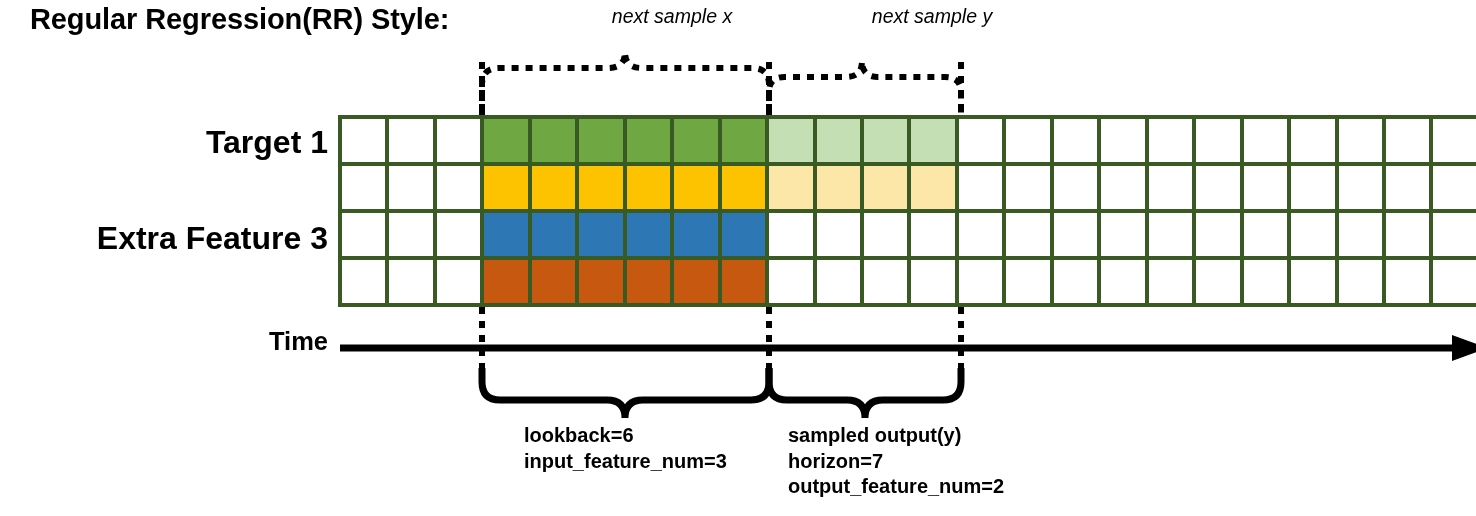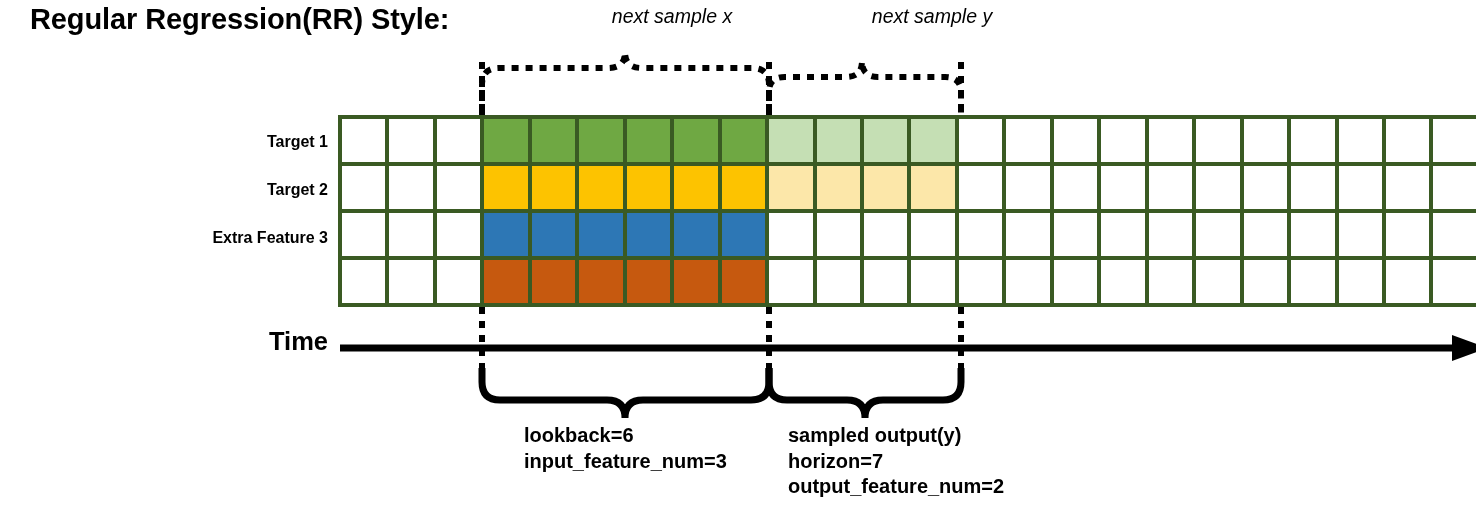--- a/index.html
+++ b/index.html
@@ -31,21 +31,21 @@
     color: #000;
     letter-spacing: -0.1px;
     white-space: nowrap;
   }
 
   
   .row-label {
     right: 0;
     width: 100%;
     text-align: right;
-    font-size: 16px;
+    font-size: 32px;
     font-weight: bold;
     color: #000;
     white-space: nowrap;
   }
   #row-labels {
     left: 0;
     top: 118px;
     width: 312px;
     height: 190px;
   }
@@ -133,23 +133,20 @@
 
   <div class="abs" id="page-title">Regular Regression(RR) Style:</div>
 
   <div class="abs annot-label" id="label-next-y">next sample y</div>
   <div class="abs annot-label" id="label-next-x">next sample x</div>
 
   <div class="abs" id="row-labels">
     <div class="row-label-slot" style="top:0px;">
       <span class="row-label">Target 1</span>
     </div>
-    <div class="row-label-slot" style="top:48px;">
-      <span class="row-label">Target 2</span>
-    </div>
     <div class="row-label-slot" style="top:96px;">
       <span class="row-label">Extra Feature 3</span>
     </div>
   </div>
 
   <div class="abs" id="grid" style="background: rgb(58, 90, 35); border-color: rgb(58, 90, 35);">
       <div class="grid-row">
         <div class="cell" style="background: rgb(255, 255, 255);"></div>
         <div class="cell" style="background: rgb(255, 255, 255);"></div>
         <div class="cell" style="background: rgb(255, 255, 255);"></div>

